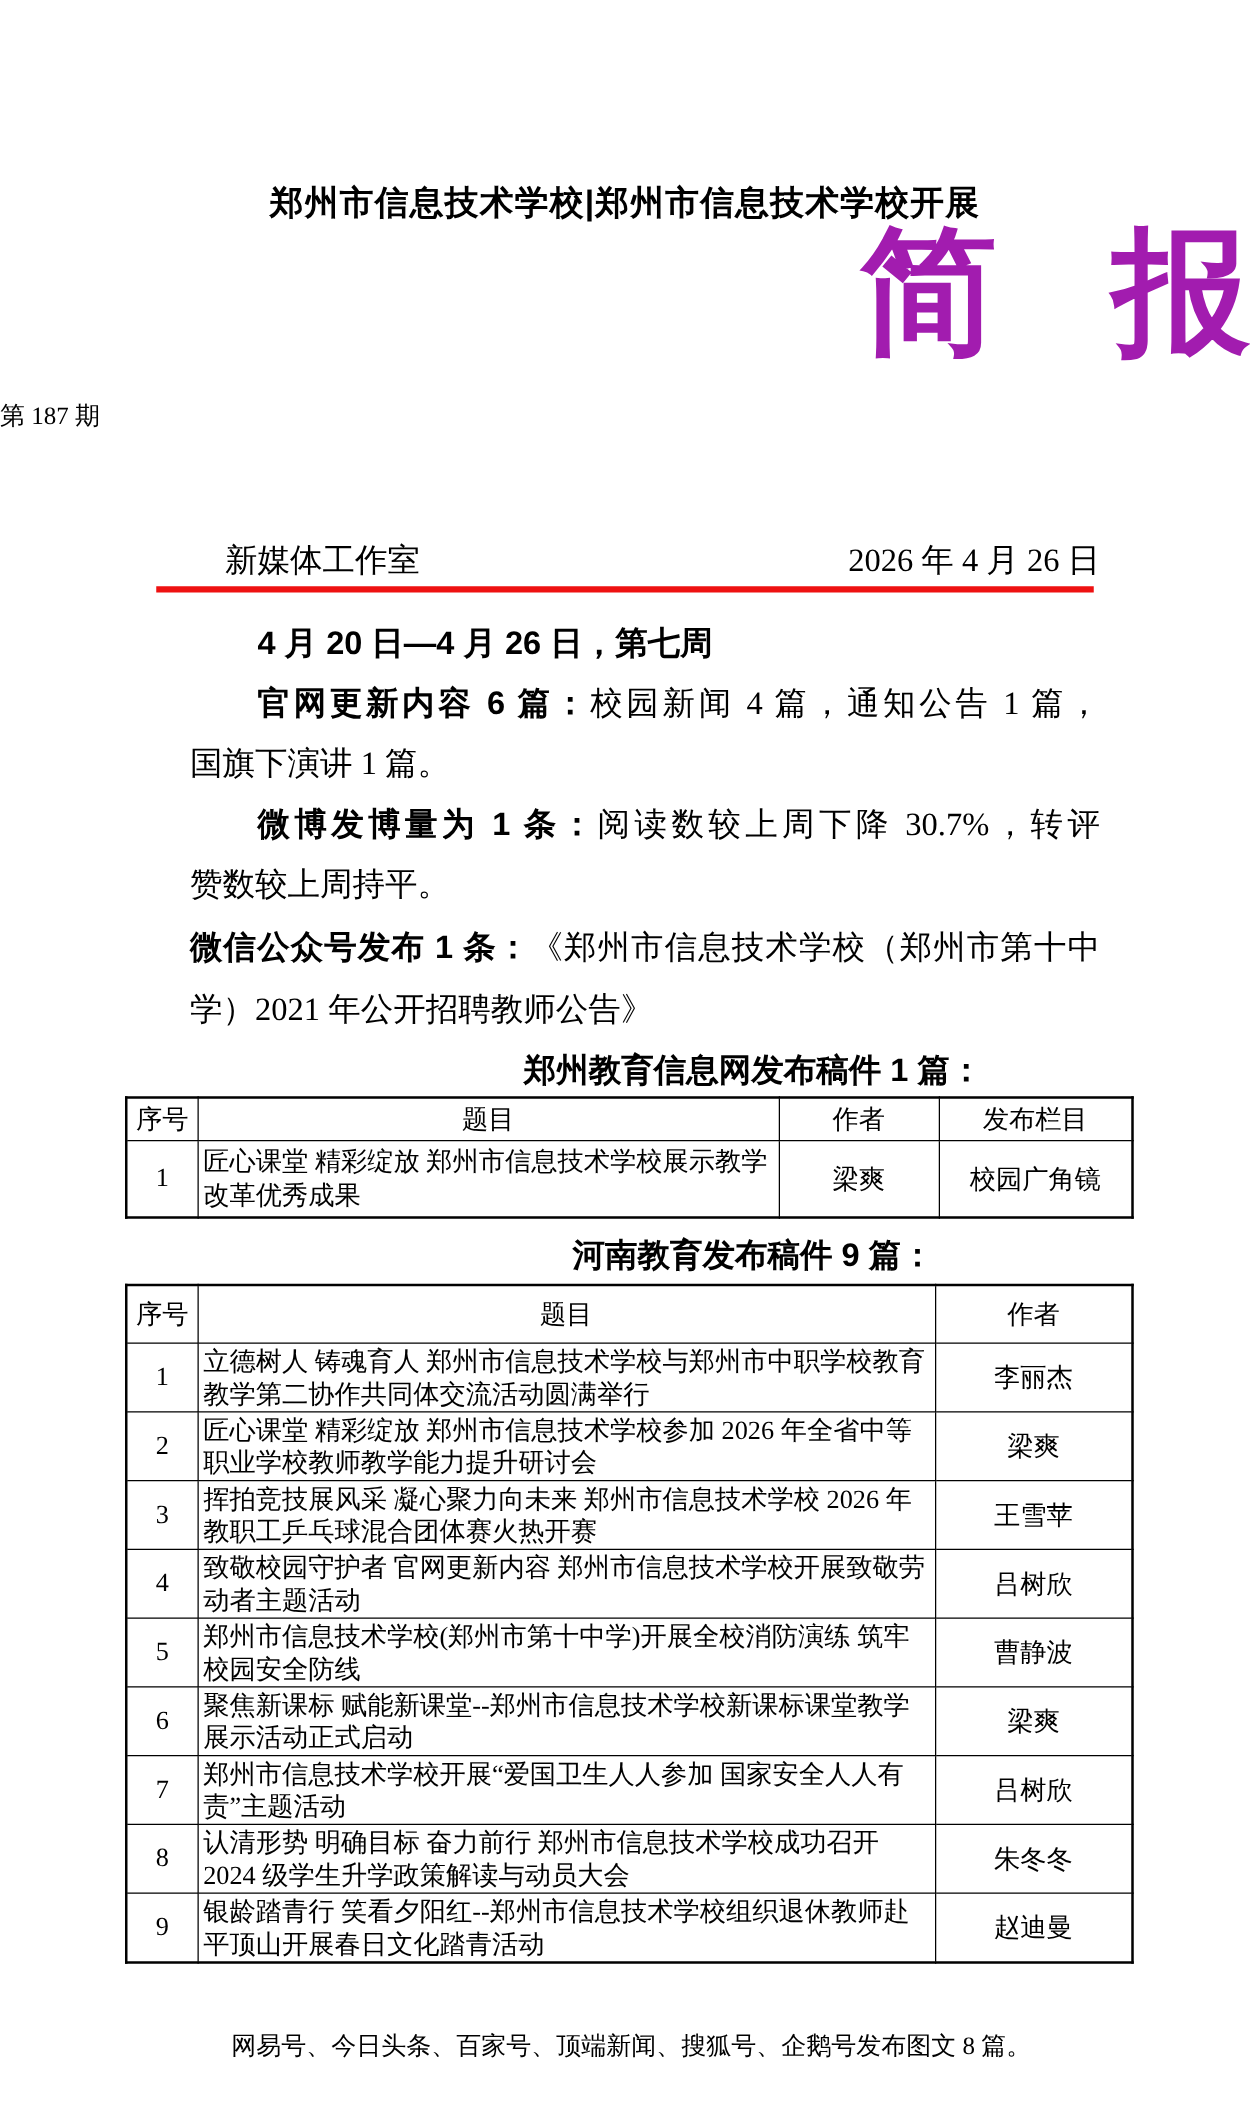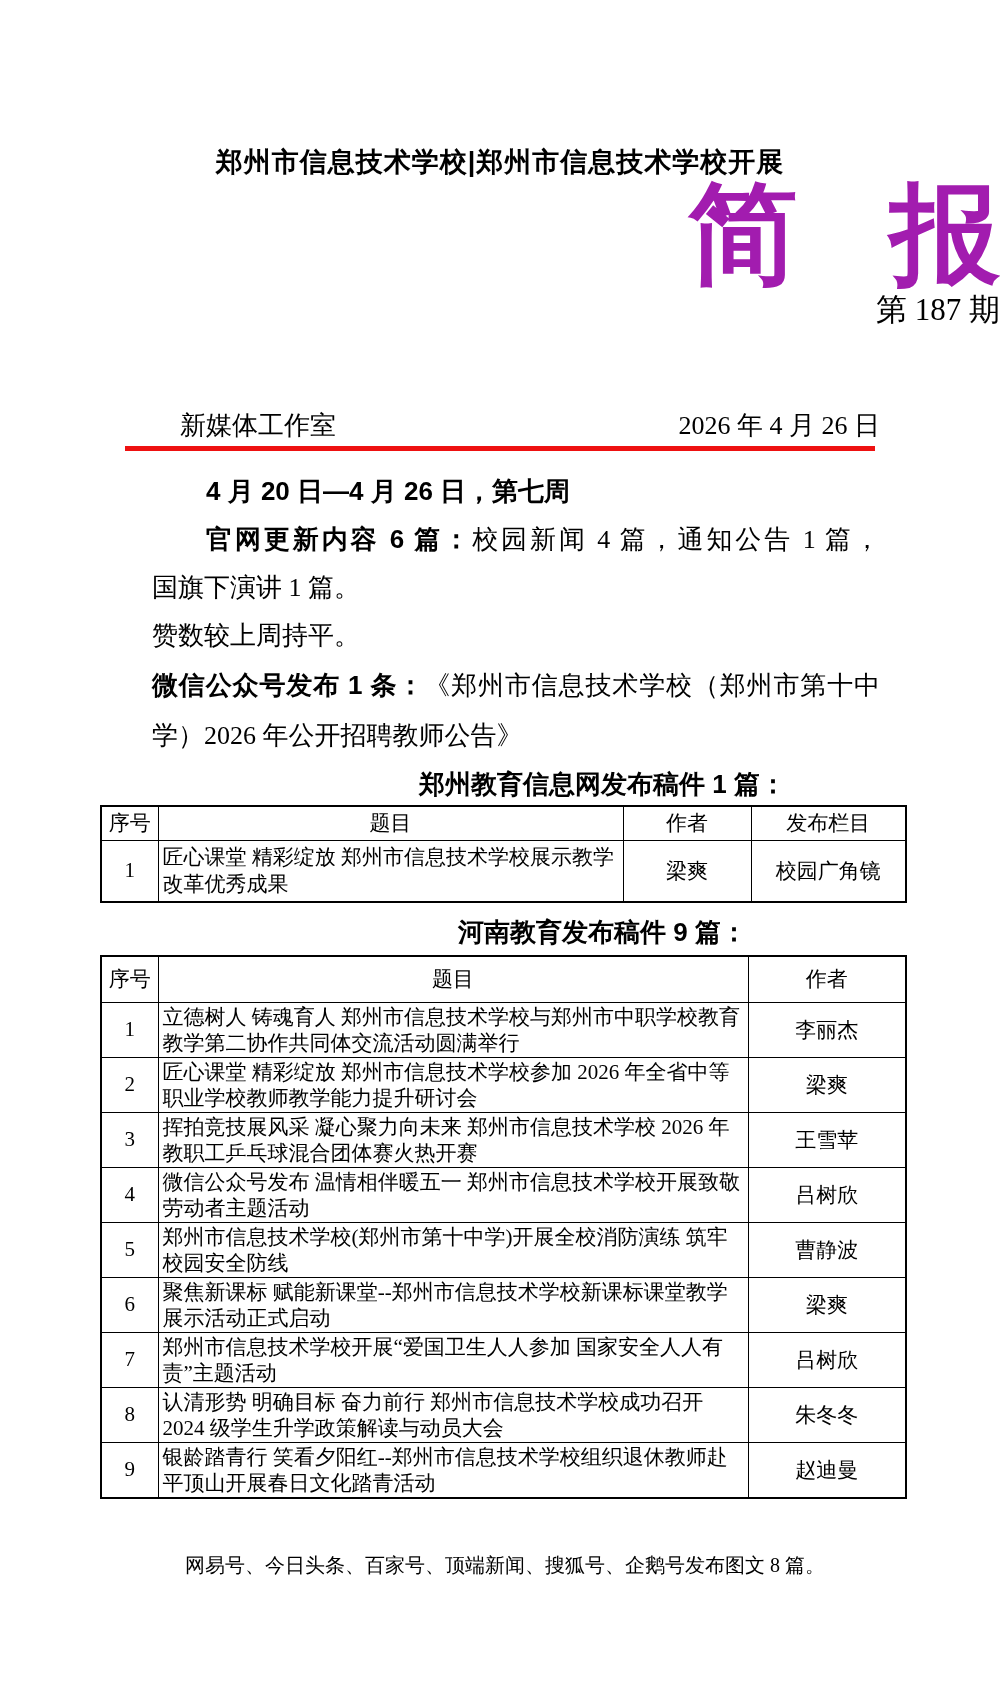--- a/index.html
+++ b/index.html
@@ -26,23 +26,23 @@
   .big-title {
     text-align: right;
     color: #a21caf;
     font-family: "Liberation Sans", "DejaVu Sans", sans-serif;
     font-weight: bold;
     font-size: 110px;
     line-height: 112px;
   }
   .big-title .char1 { margin-right: 92px; }
   .issue-line {
-    margin-top: 6px;
-    text-align: right;
-    font-size: 31px;
+    margin-top: 29px;
+    text-align: left;
+    font-size: 20px;
     line-height: 28px;
   }
   .issuer-row {
     margin: 86px 120px 0 180px;
     display: flex;
     justify-content: space-between;
     align-items: baseline;
     font-size: 26px;
     line-height: 32px;
   }
@@ -128,26 +128,27 @@
 
   <div class="body-text">
     <div class="line indent lead">4 月 20 日—4 月 26 日，第七周</div>
 
     <div class="para">
       <div class="line indent stretch"><span class="lead">官网更新内容 6 篇：</span><span>校园新闻 4 篇，通知公告 1 篇，</span></div>
       <div class="line">国旗下演讲 1 篇。</div>
     </div>
 
     <div class="para">
+      <div class="line indent stretch"><span class="lead">微博发博量为 1 条：</span><span>阅读数较上周下降 30.7%，转评</span></div>
       <div class="line">赞数较上周持平。</div>
     </div>
 
     <div class="para p3">
       <div class="line stretch"><span class="lead">微信公众号发布 1 条：</span><span>《郑州市信息技术学校（郑州市第十中</span></div>
-      <div class="line">学）2026 年公开招聘教师公告》</div>
+      <div class="line">学）2021 年公开招聘教师公告》</div>
     </div>
   </div>
 
   <div class="section-heading">郑州教育信息网发布稿件 1 篇：</div>
 
   <table class="doc t1">
     <colgroup>
       <col style="width:57px">
         <col style="width:465px">
         <col style="width:128px">
@@ -193,21 +194,21 @@
       <td class="title">匠心课堂 精彩绽放 郑州市信息技术学校参加 2026 年全省中等职业学校教师教学能力提升研讨会</td>
       <td class="author">梁爽</td>
     </tr>
     <tr class="drow">
       <td class="seq">3</td>
       <td class="title">挥拍竞技展风采 凝心聚力向未来 郑州市信息技术学校 2026 年教职工乒乓球混合团体赛火热开赛</td>
       <td class="author">王雪苹</td>
     </tr>
     <tr class="drow">
       <td class="seq">4</td>
-      <td class="title">微信公众号发布 温情相伴暖五一 郑州市信息技术学校开展致敬劳动者主题活动</td>
+      <td class="title">致敬校园守护者 官网更新内容 郑州市信息技术学校开展致敬劳动者主题活动</td>
       <td class="author">吕树欣</td>
     </tr>
     <tr class="drow">
       <td class="seq">5</td>
       <td class="title">郑州市信息技术学校(郑州市第十中学)开展全校消防演练 筑牢校园安全防线</td>
       <td class="author">曹静波</td>
     </tr>
     <tr class="drow">
       <td class="seq">6</td>
       <td class="title">聚焦新课标 赋能新课堂--郑州市信息技术学校新课标课堂教学展示活动正式启动</td>

